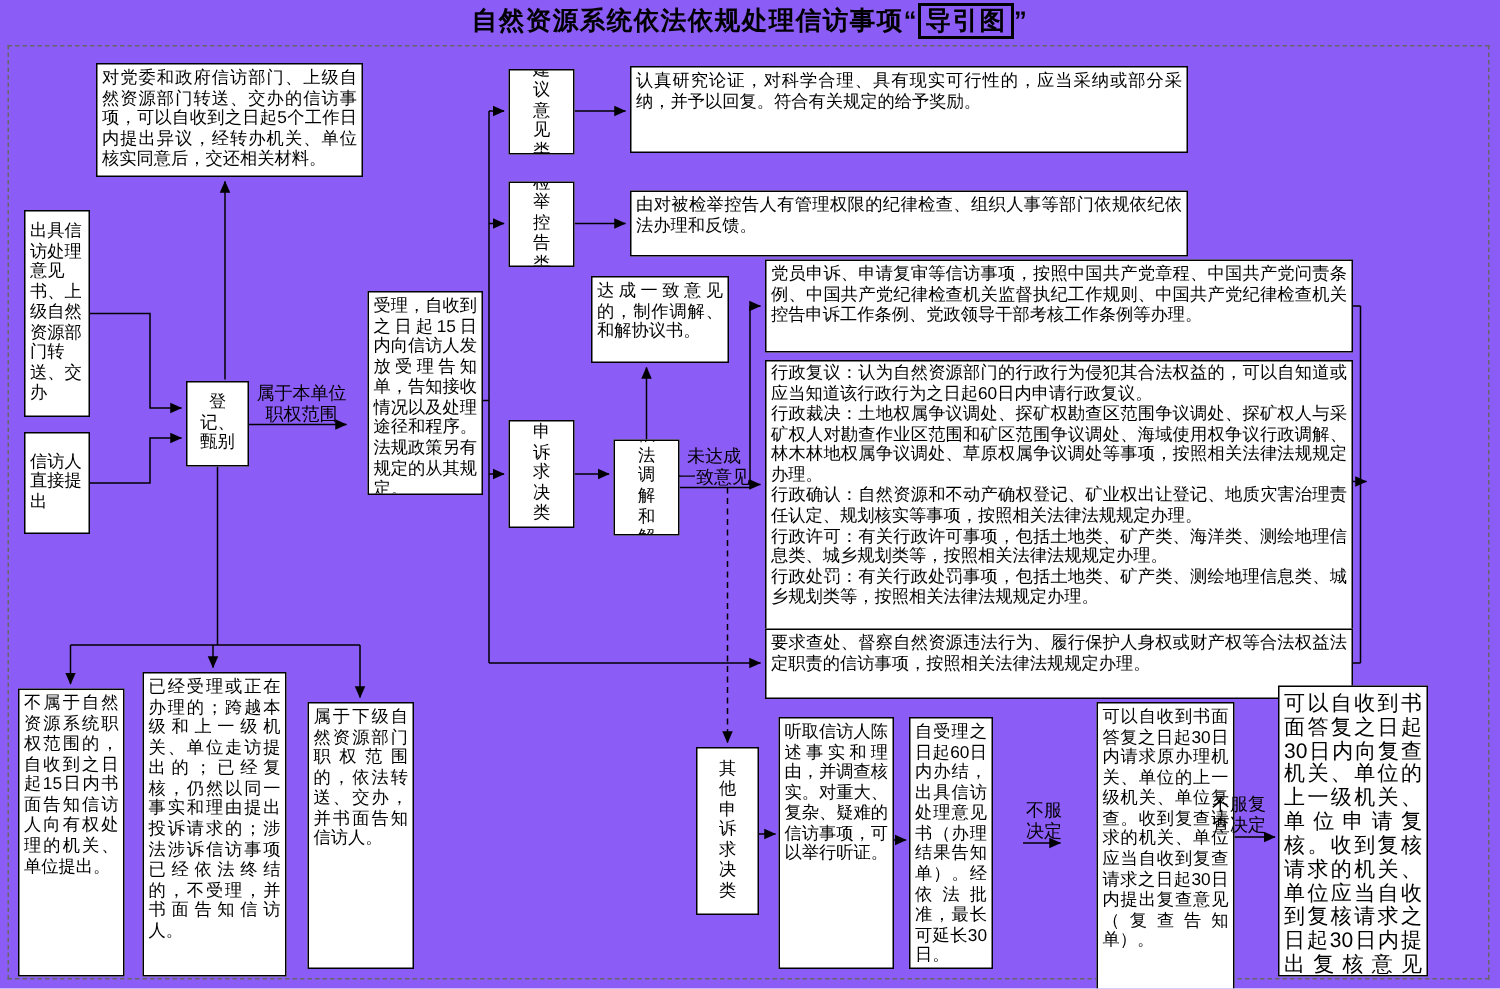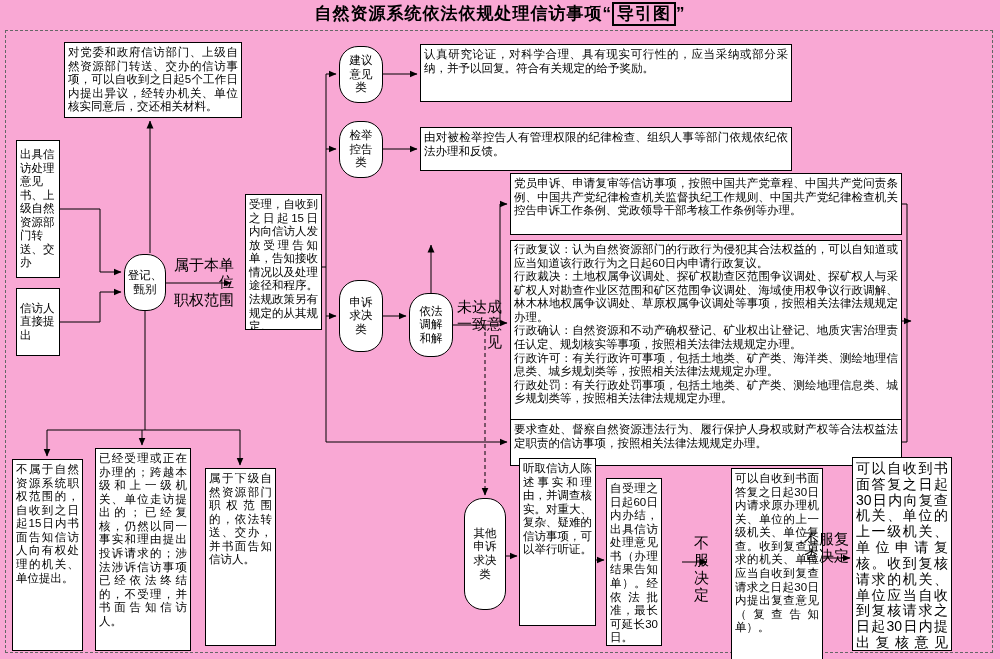--- a/index.html
+++ b/index.html
@@ -1,32 +1,32 @@
 <!DOCTYPE html>
 <html><head>
 <meta charset="utf-8">
 <style>
   html,body{margin:0;padding:0;background:#fff;}
-  .stage{position:relative;width:1000px;height:659px;background:#f9a8d4;
+  .stage{position:relative;width:1000px;height:659px;background:#8b5cf6;
          font-family:"Liberation Sans",sans-serif;color:#000;overflow:hidden;}
   .title{position:absolute;top:2px;left:0;right:0;text-align:center;
          font-size:17px;font-weight:bold;letter-spacing:1px;}
   .boxed{border:2px solid #000;padding:0 3px;display:inline-block;line-height:1.15;}
   .frame{position:absolute;left:5px;top:30px;width:988px;height:623px;
          border:1px dashed #666;box-sizing:border-box;}
   .wires{position:absolute;left:0;top:0;width:1000px;height:659px;pointer-events:none;}
   .wires polyline{fill:none;stroke:#000;stroke-width:1;}
   .node{position:absolute;box-sizing:border-box;border:1px solid #000;background:#fff;
         font-size:11.5px;line-height:1.18;padding:3px;overflow:hidden;text-align:justify;}
   .node.center{display:flex;align-items:center;justify-content:center;
-        text-align:center;white-space:pre-line;padding:2px;border-radius:19px;}
+        text-align:center;white-space:pre-line;padding:16px;}
   .node.breakall{word-break:break-all;display:flex;align-items:center;text-align:left;}
   .node p{margin:0;}
-  .label{position:absolute;font-size:15px;line-height:1.15;white-space:pre-line;
-         text-align:right;}
+  .label{position:absolute;font-size:12px;line-height:1.15;white-space:pre-line;
+         text-align:center;}
 </style>
 </head>
 <body>
 
 <div class="stage">
 
   <div class="title"><span>自然资源系统依法依规处理信访事项</span><span>“</span><span class="boxed">导引图</span><span>”</span></div>
 
   <div class="frame"></div>
 
@@ -90,20 +90,21 @@
   <div class="node center" style="left:339px;top:121px;width:44px;height:57px">检举
 控告
 类</div>
 
   <div class="node" style="left:420px;top:127px;width:372px;height:44px">由对被检举控告人有管理权限的纪律检查、组织人事等部门依规依纪依法办理和反馈。</div>
 
   <div class="node center" style="left:339px;top:280px;width:44px;height:72px">申诉
 求决
 类</div>
 
+  <div class="node" style="left:394px;top:184px;width:92px;height:58px">达成一致意见的，制作调解、和解协议书。</div>
 
   <div class="node center" style="left:409px;top:293px;width:44px;height:64px">依法
 调解
 和解</div>
 
   <div class="node" style="left:510px;top:173px;width:392px;height:62px">党员申诉、申请复审等信访事项，按照中国共产党章程、中国共产党问责条例、中国共产党纪律检查机关监督执纪工作规则、中国共产党纪律检查机关控告申诉工作条例、党政领导干部考核工作条例等办理。</div>
 
   <div class="node" style="left:510px;top:240px;width:392px;height:199px;padding:2px 3px">
     <p>行政复议：认为自然资源部门的行政行为侵犯其合法权益的，可以自知道或应当知道该行政行为之日起60日内申请行政复议。</p>
     <p>行政裁决：土地权属争议调处、探矿权勘查区范围争议调处、探矿权人与采矿权人对勘查作业区范围和矿区范围争议调处、海域使用权争议行政调解、林木林地权属争议调处、草原权属争议调处等事项，按照相关法律法规规定办理。</p>
@@ -119,21 +120,21 @@
 
   <div class="node" style="left:95px;top:448px;width:96px;height:203px">已经受理或正在办理的；跨越本级和上一级机关、单位走访提出的；已经复核，仍然以同一事实和理由提出投诉请求的；涉法涉诉信访事项已经依法终结的，不受理，并书面告知信访人。</div>
 
   <div class="node" style="left:205px;top:468px;width:71px;height:178px">属于下级自然资源部门职权范围的，依法转送、交办，并书面告知信访人。</div>
 
   <div class="node center" style="left:464px;top:498px;width:42px;height:112px">其他
 申诉
 求决
 类</div>
 
-  <div class="node" style="left:519px;top:458px;width:77px;height:168px">听取信访人陈述事实和理由，并调查核实。对重大、复杂、疑难的信访事项，可以举行听证。</div>
+  <div class="node" style="left:519px;top:478px;width:77px;height:168px">听取信访人陈述事实和理由，并调查核实。对重大、复杂、疑难的信访事项，可以举行听证。</div>
 
   <div class="node" style="left:606px;top:478px;width:56px;height:168px">自受理之日起60日内办结，出具信访处理意见书（办理结果告知单）。经依法批准，最长可延长30日。</div>
 
   <div class="node" style="left:731px;top:468px;width:92px;height:234px">可以自收到书面答复之日起30日内请求原办理机关、单位的上一级机关、单位复查。收到复查请求的机关、单位应当自收到复查请求之日起30日内提出复查意见（复查告知单）。</div>
 
   <div class="node" style="left:852px;top:457px;width:100px;height:194px;font-size:14px;line-height:1.13">可以自收到书面答复之日起30日内向复查机关、单位的上一级机关、单位申请复核。收到复核请求的机关、单位应当自收到复核请求之日起30日内提出复核意见（复核告知单）。对重大、复杂、疑难的信访事项，可以举行听证（听证时间不计入复核办理时间）。</div>
 
   <div class="label" style="left:168px;top:256px;width:66px">属于本单位
 职权范围</div>
 

